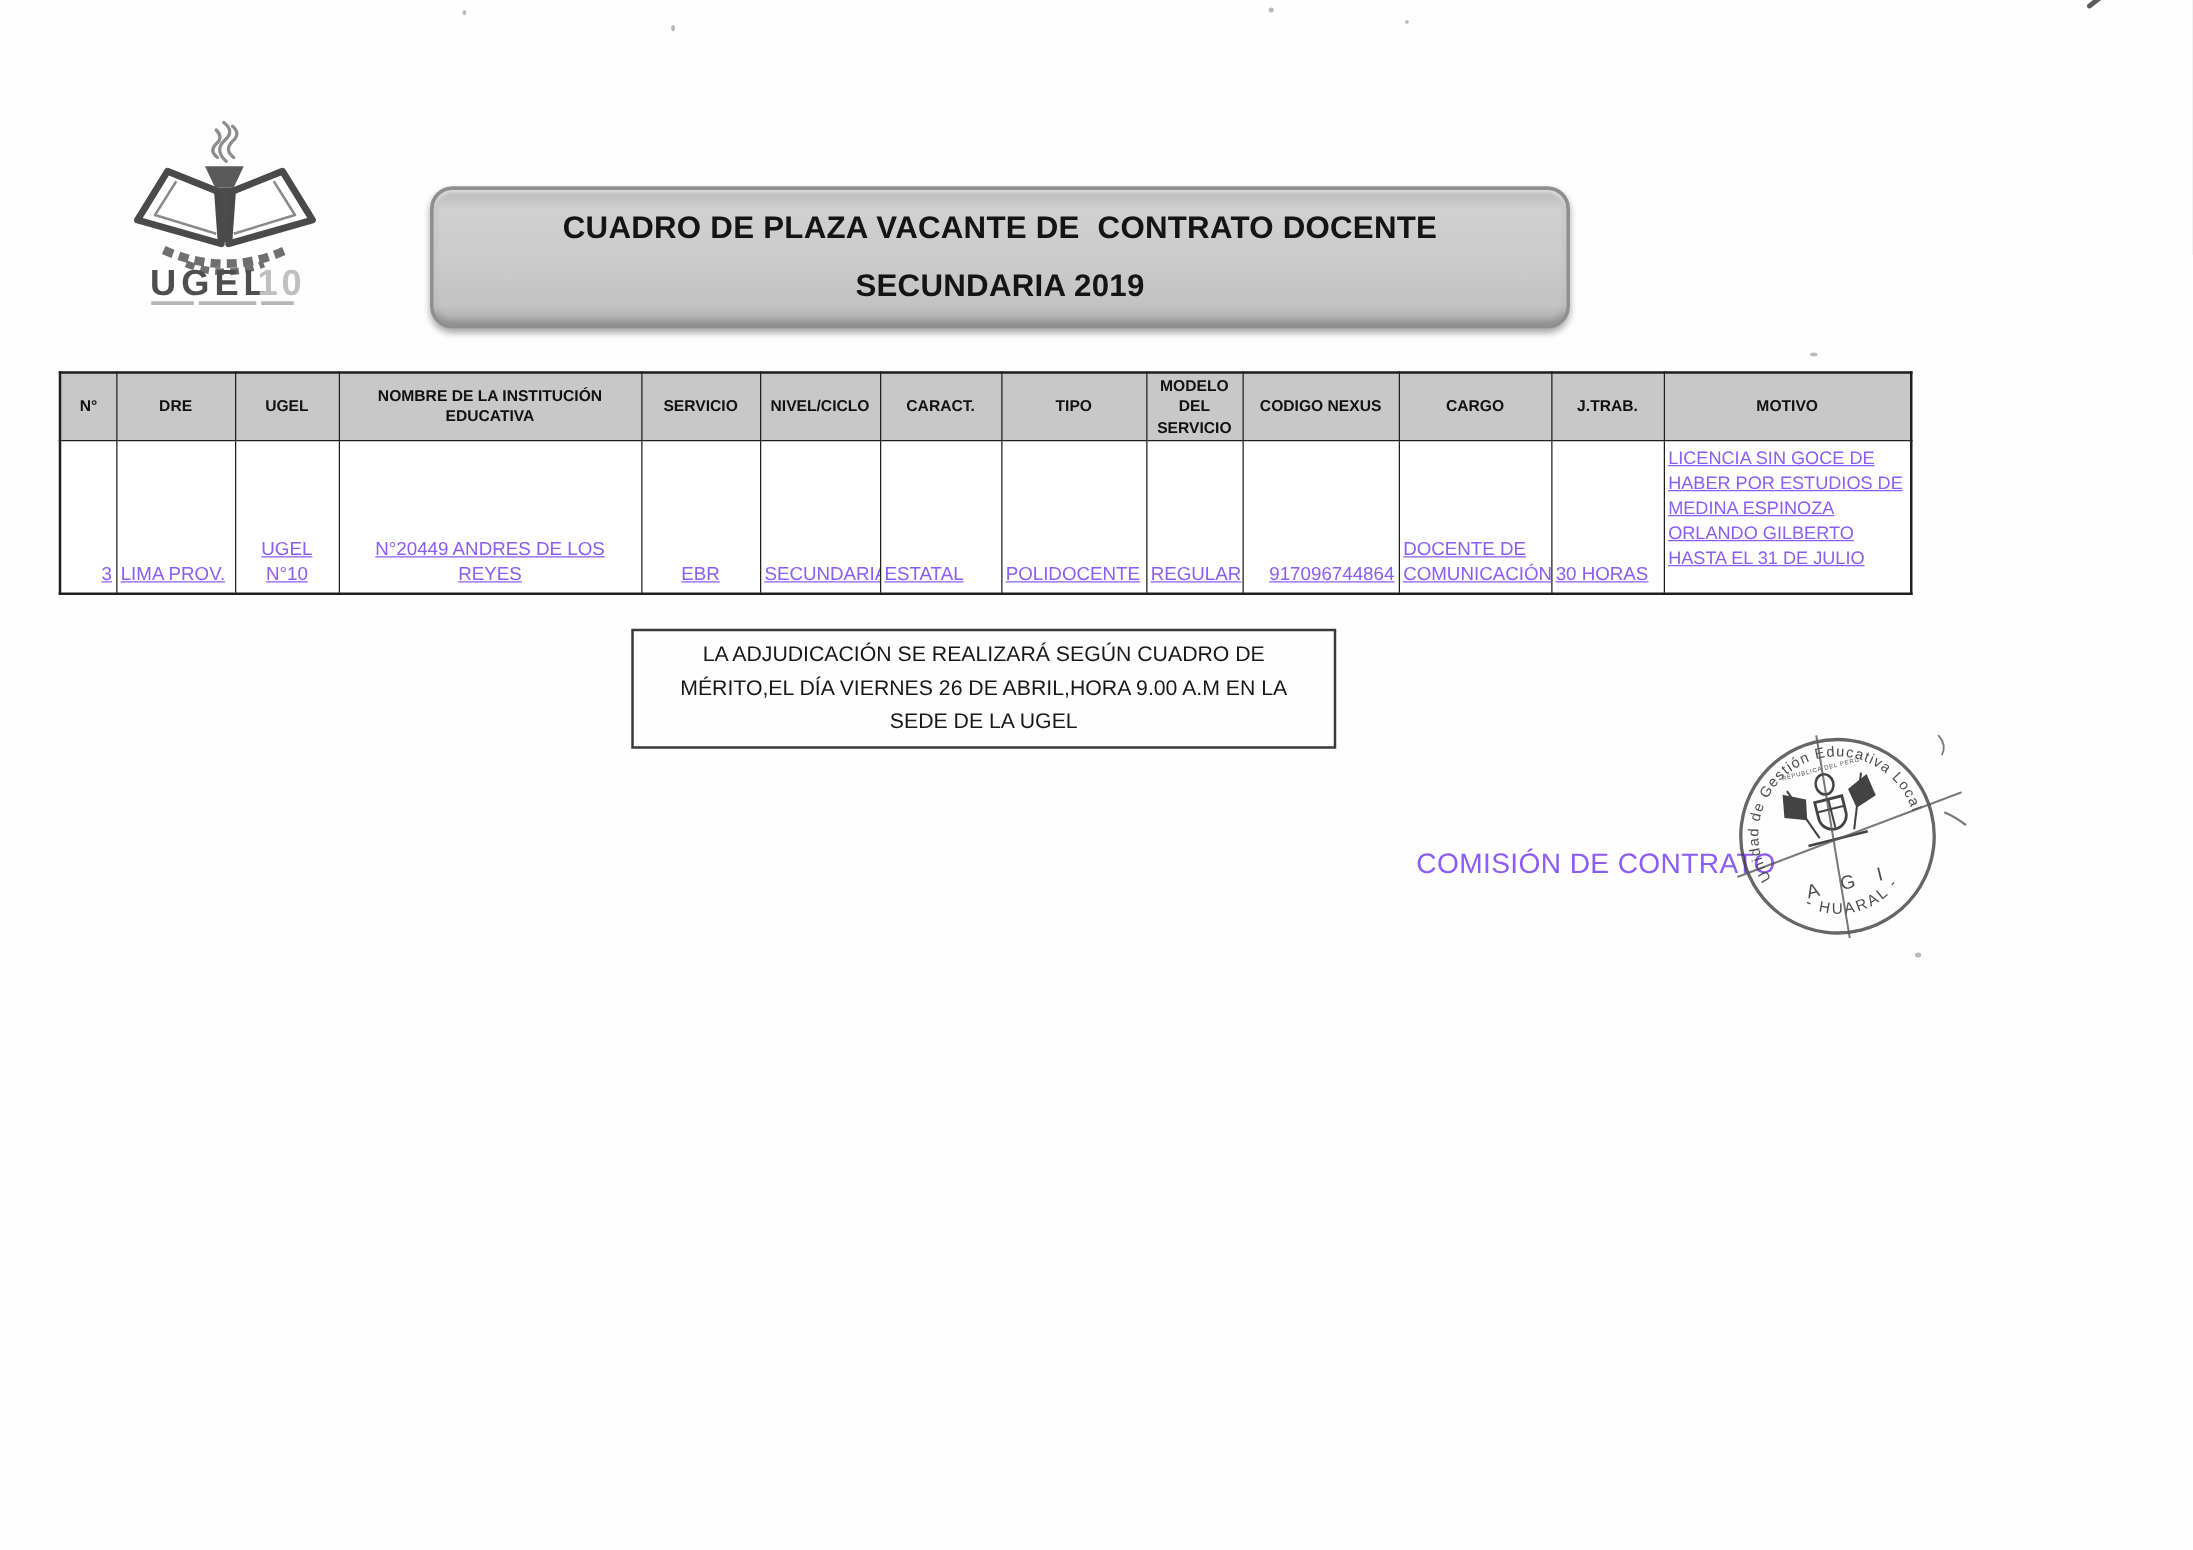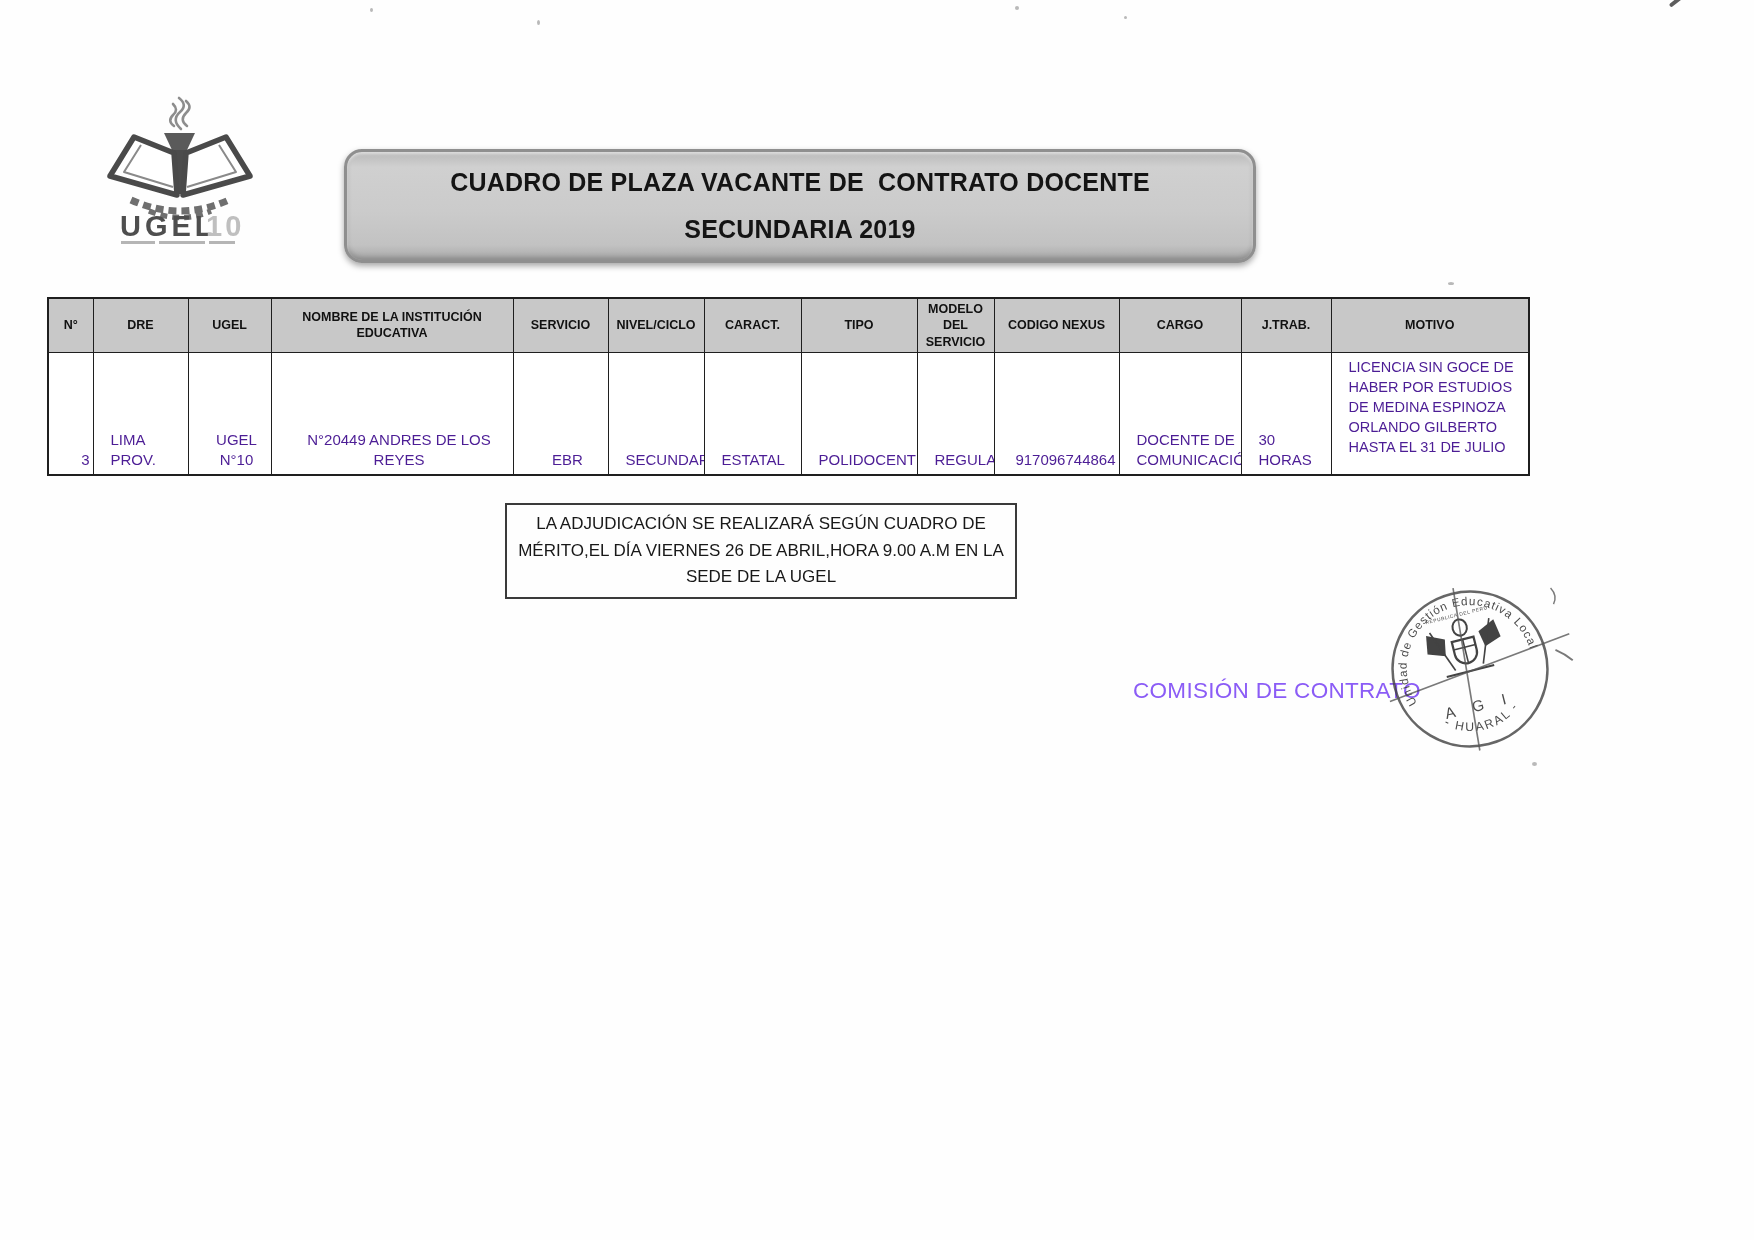--- a/index.html
+++ b/index.html
@@ -37,29 +37,30 @@
   }
   .vtable th{
     background:var(--header-bg,#c8c8c8);
     border:1px solid #1f1f1f;
     font-size:12.5px;font-weight:bold;color:#111;
     text-align:center;vertical-align:middle;
     height:48px;padding:2px 3px;line-height:1.3;
   }
   .vtable td{
     border:1px solid #1f1f1f;
-    font-size:15px;color:#4c1d95;
+    font-size:15px;color:#8b5cf6;
     vertical-align:bottom;
-    height:113px;padding:1px 3px 4px 17px;line-height:1.32;
+    height:113px;padding:1px 3px 4px 3px;line-height:1.32;
     overflow:hidden;
+    text-decoration:underline;
   }
   .vtable td.motivo{vertical-align:top;padding-top:4px;line-height:1.38;font-size:14.5px;}
   
   .notice{
-    position:absolute;left:505px;top:503px;width:512px;height:96px;
+    position:absolute;left:505px;top:503px;width:564px;height:96px;
     box-sizing:border-box;border:2px solid #3a3a3a;
     display:flex;flex-direction:column;align-items:center;justify-content:center;
     padding:4px 8px;
   }
   .notice div{font-size:17px;color:#181818;line-height:1.58;text-align:center;}
   
   .commission{
     position:absolute;left:1133px;top:678px;
     font-size:22.5px;color:#8b5cf6;letter-spacing:.3px;
   }

